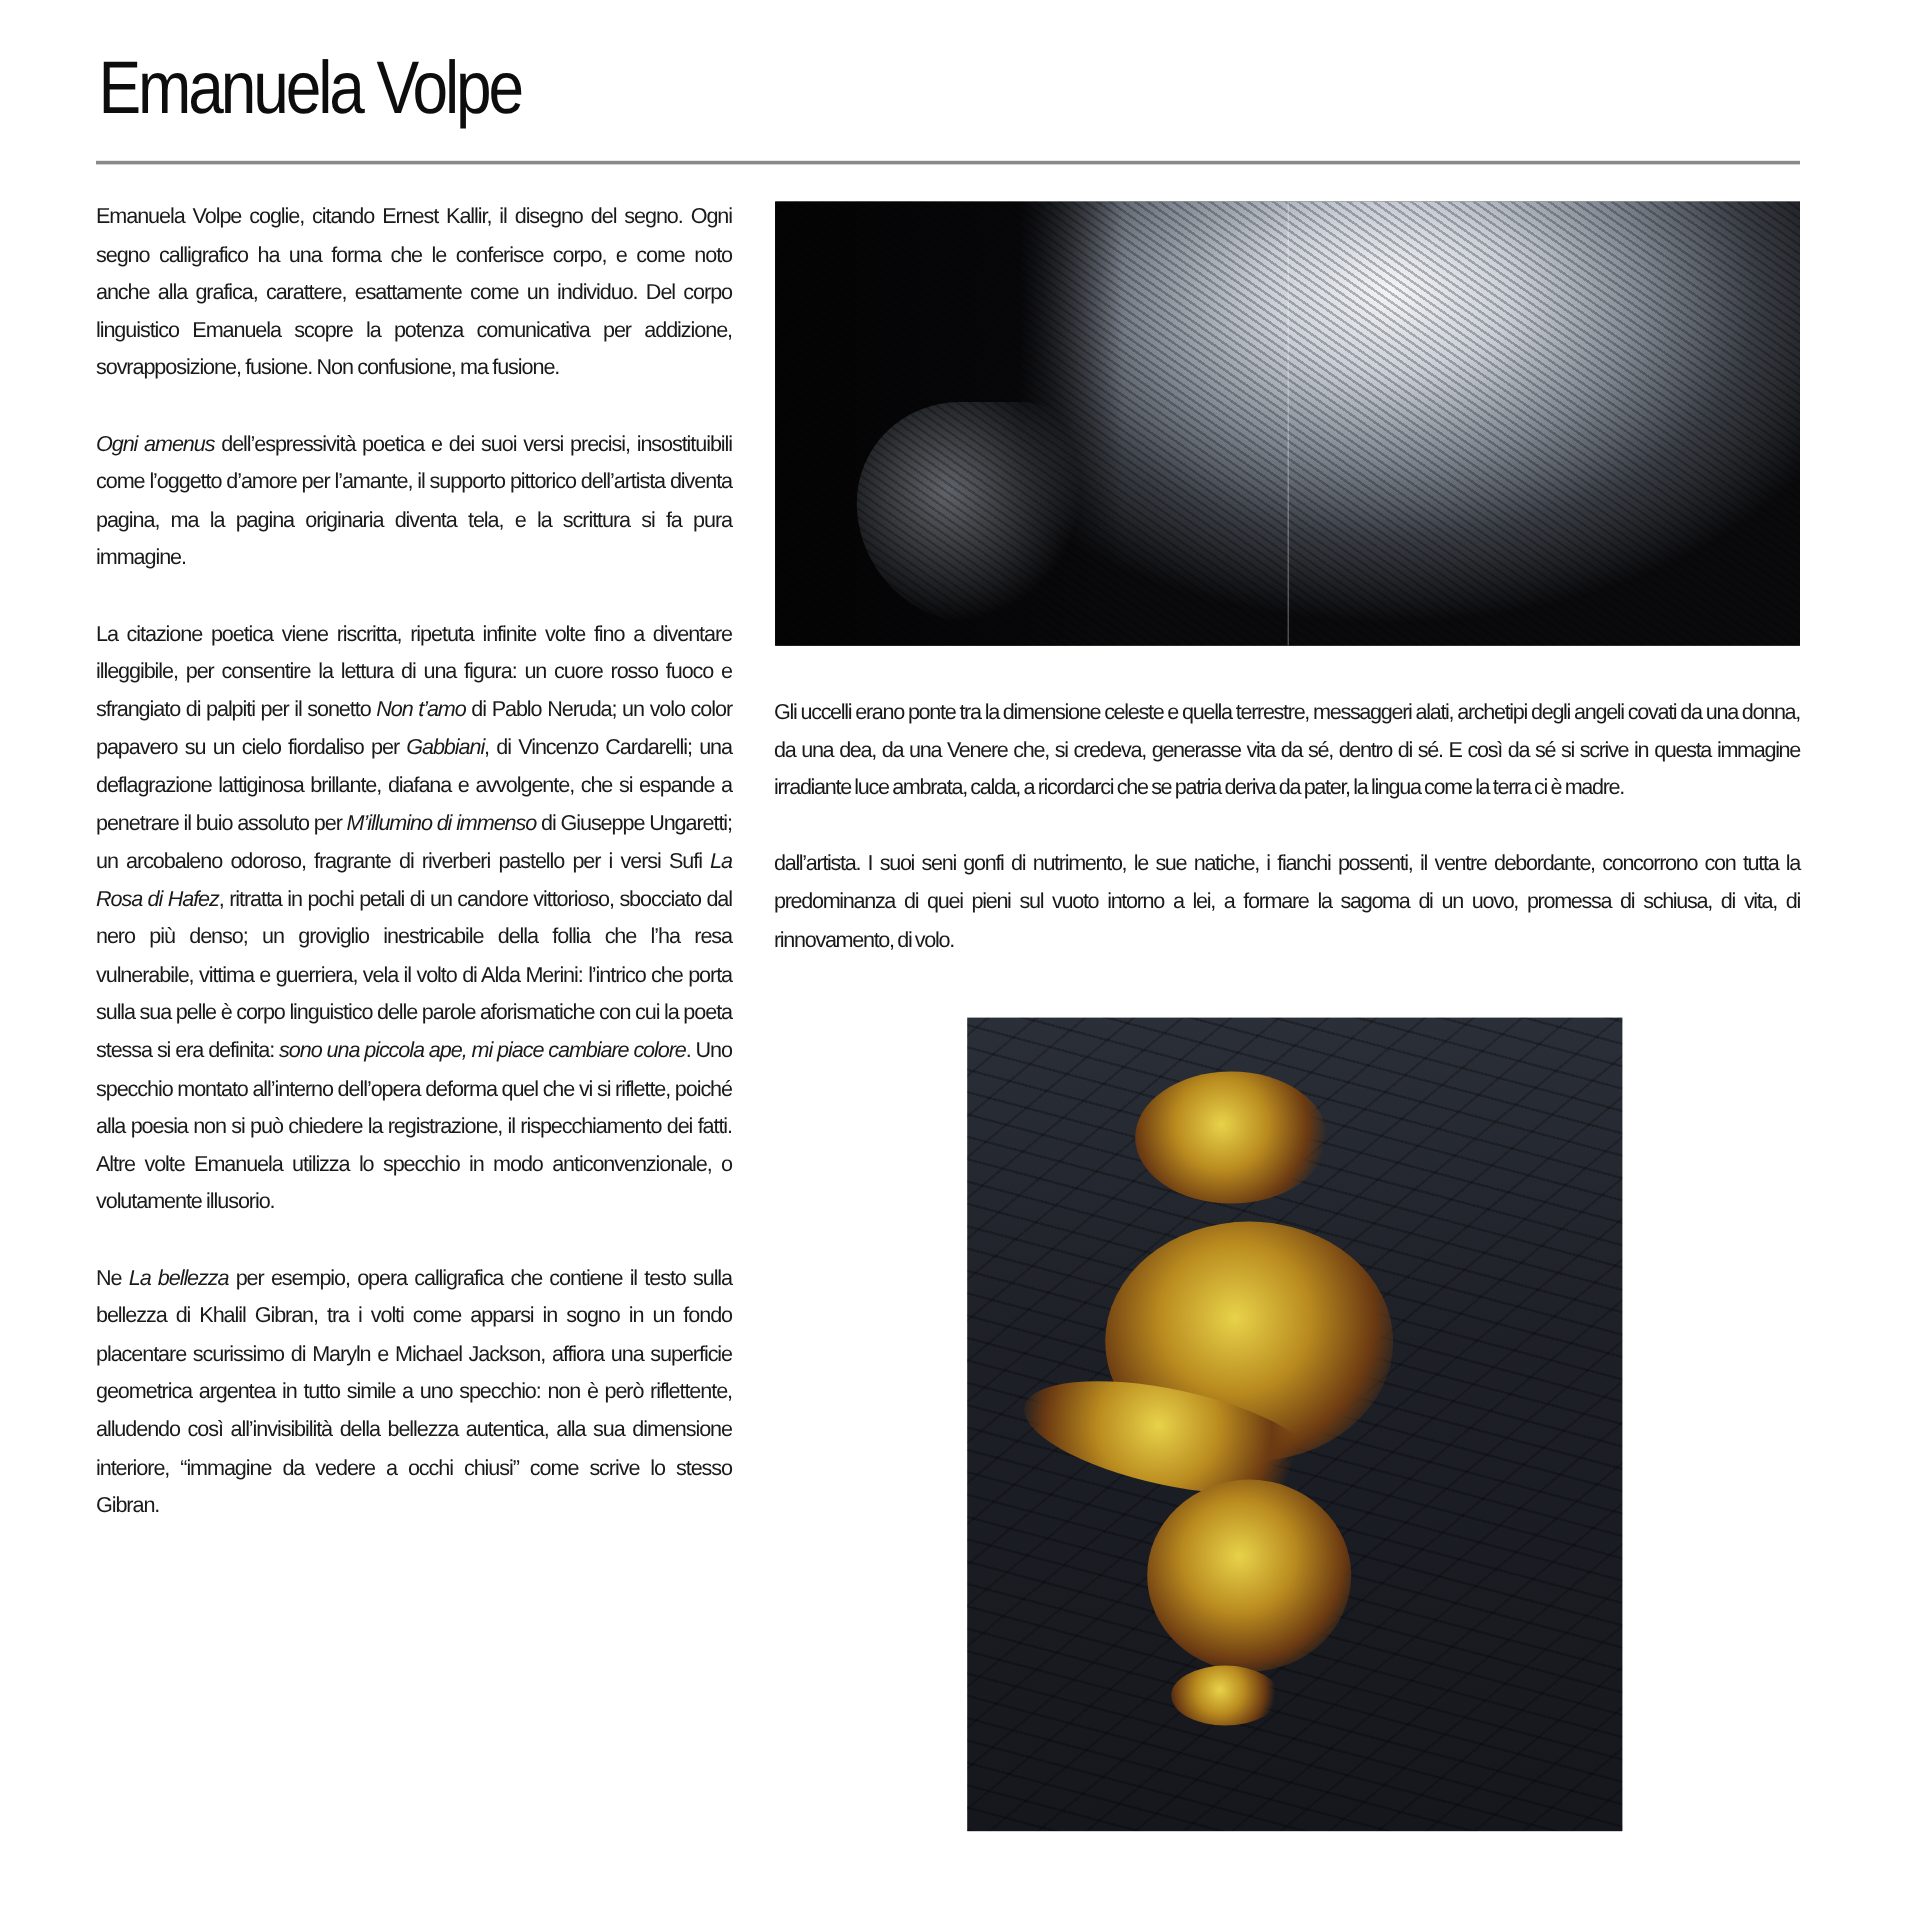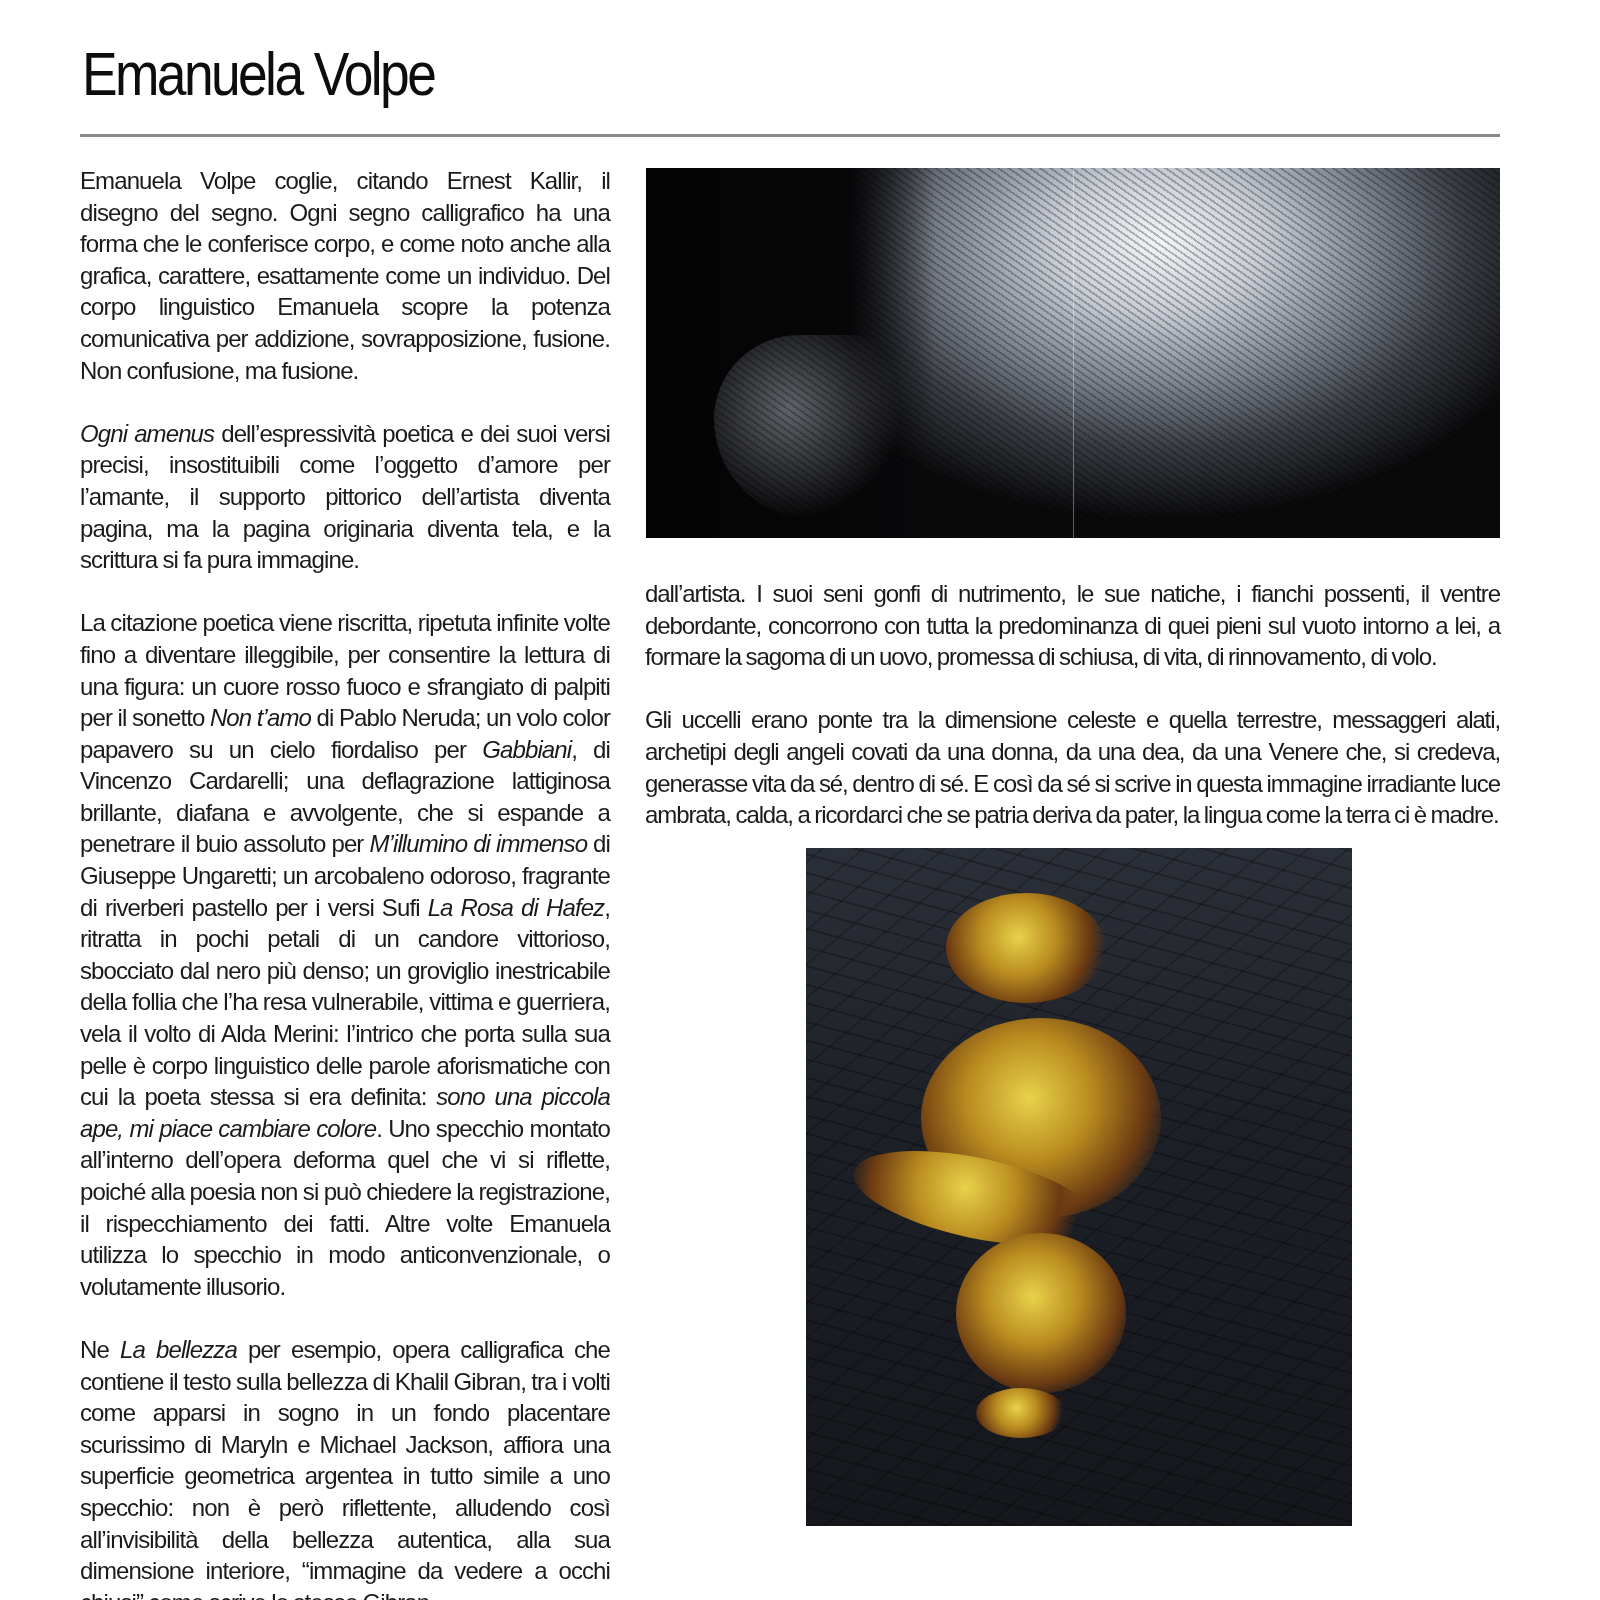--- a/index.html
+++ b/index.html
@@ -4,21 +4,21 @@
 <style>
   html, body { margin: 0; padding: 0; background: #ffffff; }
   body { width: 1600px; height: 1600px; position: relative; overflow: hidden;
          font-family: "Liberation Sans", sans-serif; color: #1a1a1a; }
   .title { position: absolute; left: 82px; top: 40px; margin: 0;
            font-family: "Liberation Sans", sans-serif; font-weight: normal;
            font-size: 62px; letter-spacing: -3px; transform: scaleX(0.86); transform-origin: left top;
            color: #0d0d0d; line-height: 1.1; }
   .rule { position: absolute; left: 80px; top: 134px; width: 1420px; height: 3px; background: #8a8a8a; }
   .col-left { position: absolute; left: 80px; top: 165px; width: 530px; }
-  .para { margin: 0 0 31.6px 0; font-size: 24px; line-height: 31.6px; text-align: justify;
+  .para { margin: 0 0 31.6px 0; font-size: 18px; line-height: 31.6px; text-align: justify;
           letter-spacing: -0.9px; word-spacing: -0.5px;
           transform-origin: left top; }
   .para i { font-style: italic; }
   .col-left .para { width: 530px; }
   .col-right { position: absolute; left: 645px; top: 578px; width: 855px; }
   .col-right .para { width: 855px; letter-spacing: -1.1px; word-spacing: -1px; }
   .painting-1 { position: absolute; left: 646px; top: 168px; width: 854px; height: 370px; overflow: hidden;
                 background: radial-gradient(ellipse 55% 85% at 60% 20%, #f2f4f7 0%, #c9ced6 22%, #7f8691 45%, #3a3e45 65%, #0a0a0c 88%), #050506; }
   .painting-1 .seam { position: absolute; left: 50%; top: 0; width: 1px; height: 100%; background: rgba(255,255,255,0.35); }
   .painting-1 .shadow { position: absolute; left: 0; top: 0; width: 34%; height: 100%;
@@ -56,22 +56,22 @@
 </div>
 
 <div class="painting-1">
   <div class="shadow"></div>
   <div class="face"></div>
   <div class="noise"></div>
   <div class="seam"></div>
 </div>
 
 <div class="col-right">
+  <p class="para"><span>Gli uccelli erano ponte tra la dimensione celeste e quella terrestre, messaggeri alati, archetipi degli angeli covati da una donna, da una dea, da una Venere che, si credeva, generasse vita da sé, dentro di sé. E così da sé si scrive in questa immagine irradiante luce ambrata, calda, a ricordarci che se patria deriva da pater, la lingua come la terra ci è madre.</span></p>
   <p class="para"><span>dall’artista. I suoi seni gonfi di nutrimento, le sue natiche, i fianchi possenti, il ventre debordante, concorrono con tutta la predominanza di quei pieni sul vuoto intorno a lei, a formare la sagoma di un uovo, promessa di schiusa, di vita, di rinnovamento, di volo.</span></p>
-  <p class="para"><span>Gli uccelli erano ponte tra la dimensione celeste e quella terrestre, messaggeri alati, archetipi degli angeli covati da una donna, da una dea, da una Venere che, si credeva, generasse vita da sé, dentro di sé. E così da sé si scrive in questa immagine irradiante luce ambrata, calda, a ricordarci che se patria deriva da pater, la lingua come la terra ci è madre.</span></p>
 </div>
 
 <div class="painting-2">
   <div class="scribble"></div>
   <div class="blob b-head"></div>
   <div class="blob b-body"></div>
   <div class="blob b-arm"></div>
   <div class="blob b-legs"></div>
   <div class="blob b-foot"></div>
 </div>

